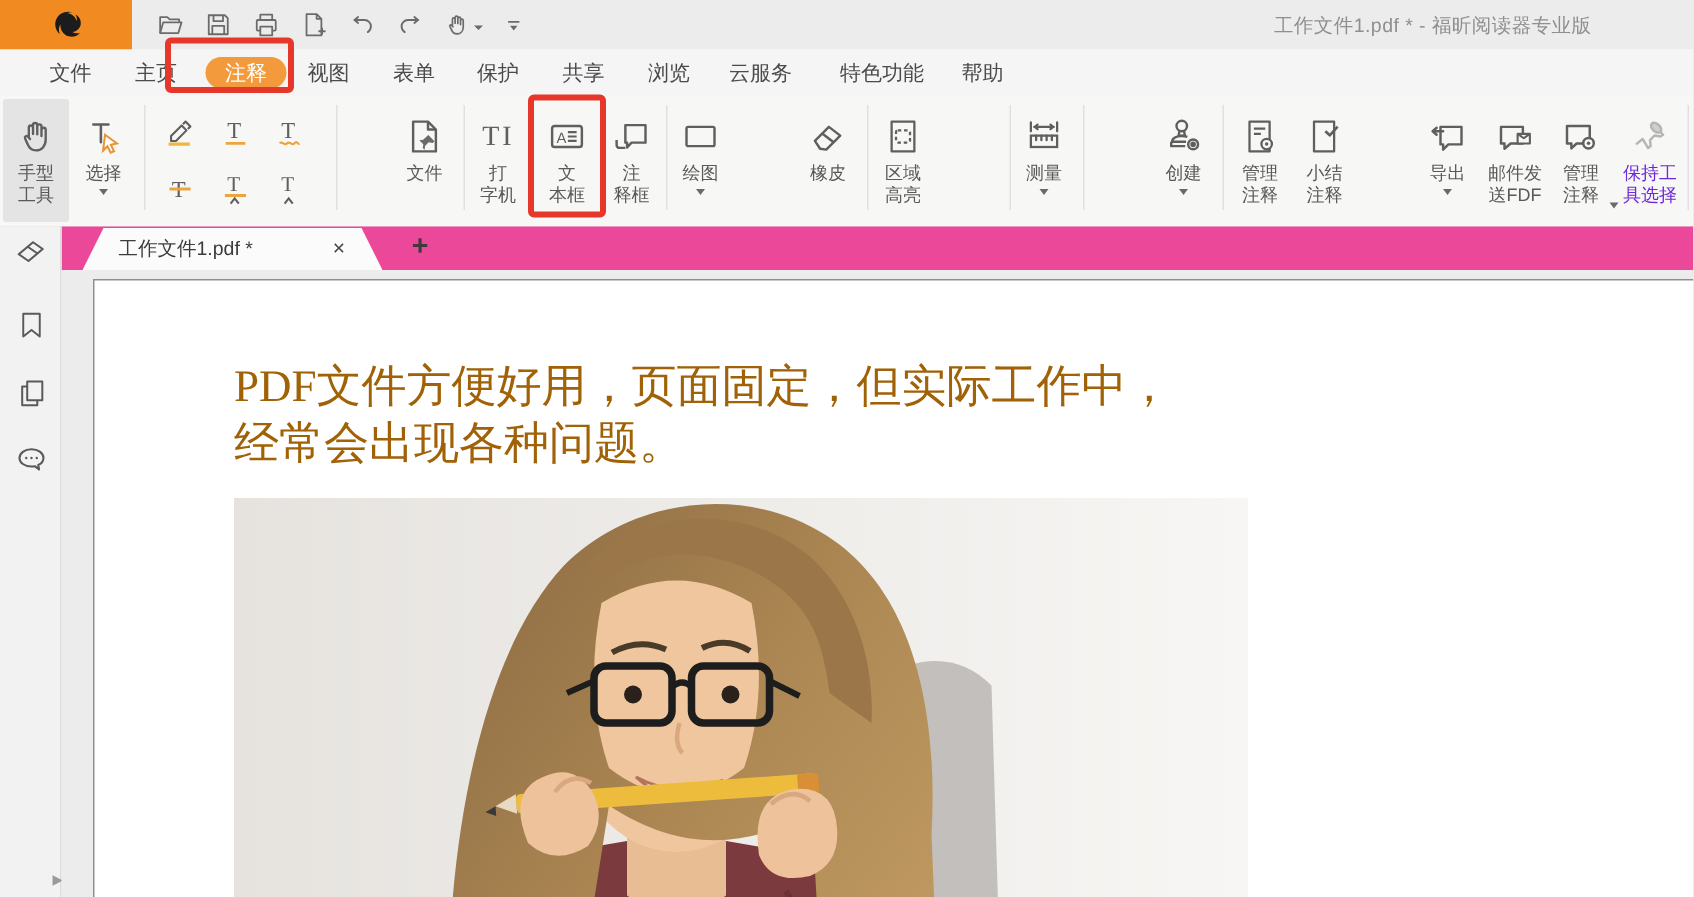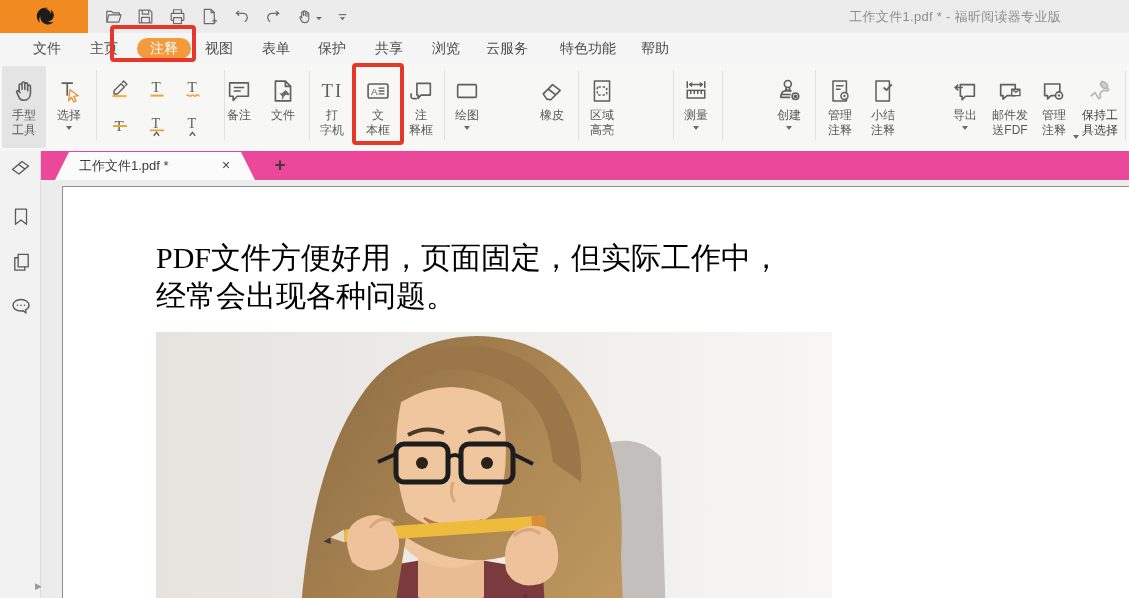--- a/index.html
+++ b/index.html
@@ -16,21 +16,21 @@
   
   .menurow{position:absolute;left:0;top:33px;width:1129px;height:31px;background:#f5f5f5;}
   .mtab{position:absolute;top:0;height:31px;display:flex;align-items:center;font-size:14px;color:#4b4b4b;cursor:default;}
   .mtab.pill{background:#f39a3c;color:#fff;border-radius:11px;height:21px;top:5px;padding:0 13px;}
   
   .ribbon{position:absolute;left:0;top:64px;width:1129px;height:87px;background:#f7f7f6;border-bottom:1px solid #dcdcdc;}
   .rb{position:absolute;top:2px;height:82px;display:flex;flex-direction:column;align-items:center;cursor:default;}
   .rb.active{background:#e4e4e4;border-radius:2px;}
   .rb .icw{height:34px;display:flex;align-items:flex-end;justify-content:center;padding-top:5px;}
   .rlb{font-size:12px;line-height:14.5px;color:#595959;white-space:pre-line;text-align:center;margin-top:3px;}
-  .rlb.dis{color:#404040;}
+  .rlb.dis{color:#6d28d9;}
   .tri{width:0;height:0;border-left:3.5px solid transparent;border-right:3.5px solid transparent;border-top:4px solid #6a6a6a;margin-top:3px;}
   .tri.sm{border-left-width:3px;border-right-width:3px;border-top-width:3.5px;}
   .ddin{position:absolute;bottom:9px;right:-4px;}
   .sm-ic{position:absolute;width:34px;height:32px;display:flex;align-items:center;justify-content:center;cursor:default;}
   .vdiv{position:absolute;top:6px;height:70px;width:1px;background:#e1e1e1;}
   
   .tabrow{position:absolute;left:41px;top:151px;width:1088px;height:29px;background:#ec4899;}
   .doctab{position:absolute;left:14px;top:1px;width:200px;height:28px;background:#fbfbfb;
           clip-path:polygon(0 100%,14px 0,186px 0,100% 100%);filter:drop-shadow(0 0 1px #c8c8c8);
           display:flex;align-items:center;}
@@ -39,21 +39,21 @@
              font-size:14px;color:#444;cursor:default;}
   .newtab{position:absolute;left:228px;top:3px;width:22px;height:22px;display:flex;align-items:center;justify-content:center;
           font-size:19px;font-weight:bold;color:#3c3c3c;cursor:default;}
   .sidebar{position:absolute;left:0;top:151px;width:40px;height:447px;background:#f2f2f2;border-right:1px solid #dcdcdc;}
   .sbi{position:absolute;left:8px;width:26px;height:26px;display:flex;align-items:center;justify-content:center;cursor:default;}
   .sb-expand{position:absolute;left:35px;top:581px;font-size:9px;color:#9a9a9a;cursor:default;}
   
   .viewport{position:absolute;left:41px;top:180px;width:1088px;height:418px;background:#ececec;overflow:hidden;}
   .pdfpage{position:absolute;left:21px;top:6px;width:1100px;height:700px;background:#ffffff;border:1px solid #8f8f8f;overflow:hidden;}
   .heading{position:absolute;left:93px;top:52px;font-family:"Liberation Serif","DejaVu Serif",serif;
-           font-size:30px;line-height:38px;color:#000000;white-space:pre-line;}
+           font-size:30px;line-height:38px;color:#a16207;white-space:pre-line;}
   .photo{position:absolute;left:93px;top:145px;width:676px;height:460px;}
   
   .anno{position:absolute;border:4px solid #e6372a;border-radius:4px;z-index:50;pointer-events:none;}
 </style>
 </head>
 <body>
 
 <div class="app">
 
   <div class="titlebar">
@@ -191,29 +191,20 @@
     </div>
     <div class="sm-ic" style="left:176px;top:46px">
       <svg width="26" height="26" viewBox="0 0 24 24">
         <text x="7" y="13.5" font-size="13" font-family="Liberation Serif,serif" fill="#5f5f5f">T</text>
         <path d="M9 21l2.5-3.2L14 21" fill="none" stroke="#5f5f5f" stroke-width="1.3"></path>
       </svg>
     </div>
 
     <div class="vdiv" style="left:224px"></div>
 
-    <div class="rb" style="left:218px;width:42px">
-      <div class="icw">
-          <svg width="28" height="28" viewBox="0 0 24 24" fill="none" stroke="#5f5f5f" stroke-width="1.4" stroke-linejoin="round">
-        <path d="M4 5h16v11.5h-9.5L7 20v-3.5H4z"></path>
-            <path d="M7.5 9h9M7.5 12h6"></path>
-      </svg>
-        </div>
-      <span class="rlb">备注</span>
-    </div>
 
     <div class="rb" style="left:262px;width:42px">
       <div class="icw">
           <svg width="28" height="28" viewBox="0 0 24 24" fill="none" stroke="#5f5f5f" stroke-width="1.4" stroke-linejoin="round">
         <path d="M5.5 3.5h8.5l4.5 4.5v12.5H5.5z"></path>
             <path d="M14 3.5V8h4.5"></path>
         <path d="M14.2 11.2l3.6 3.6-1.2.9-2.2-.4-2.1 2.1-.2 2.2-1.1-1.1.3-2.1-2.3-2.3 2.2-.2z" fill="#6b6b6b" stroke="none"></path>
       </svg>
         </div>
       <span class="rlb">文件</span>

